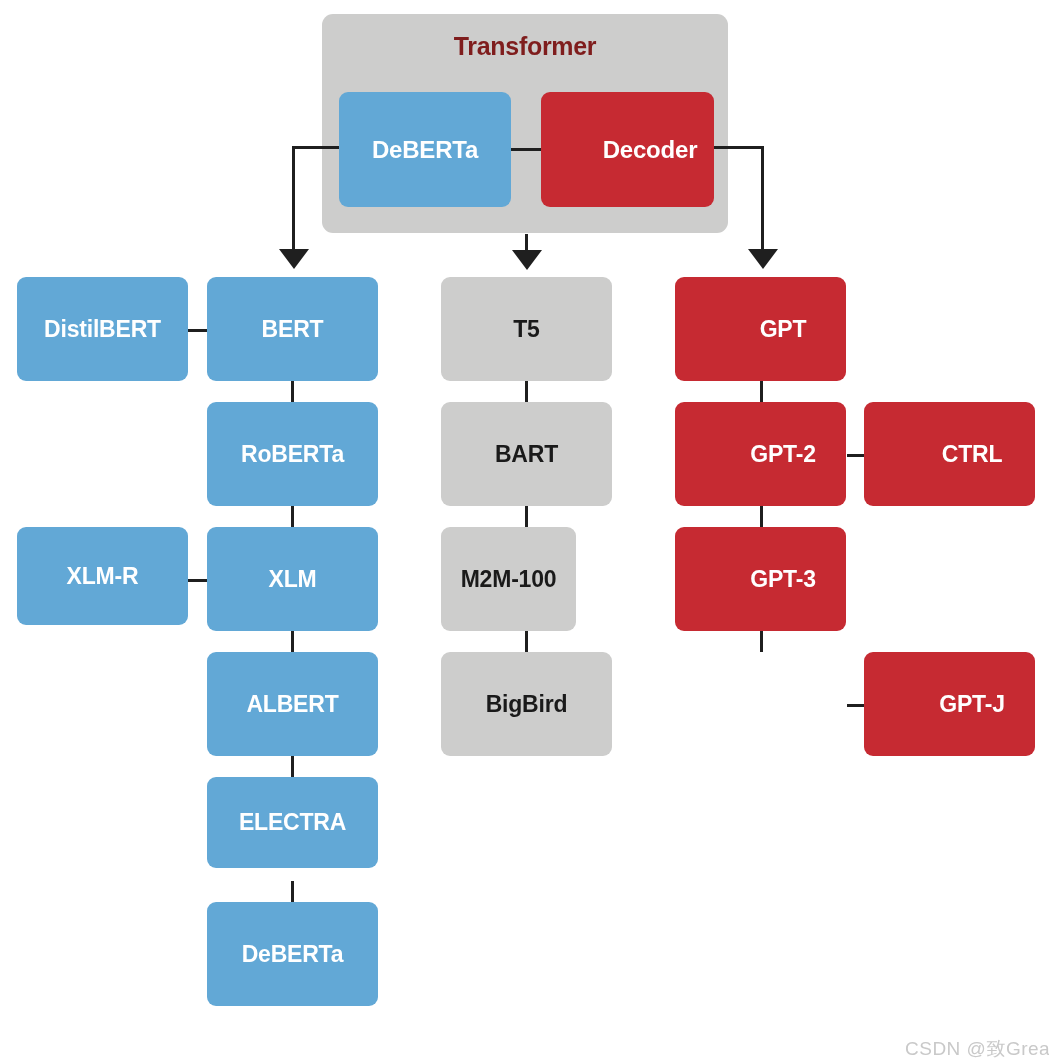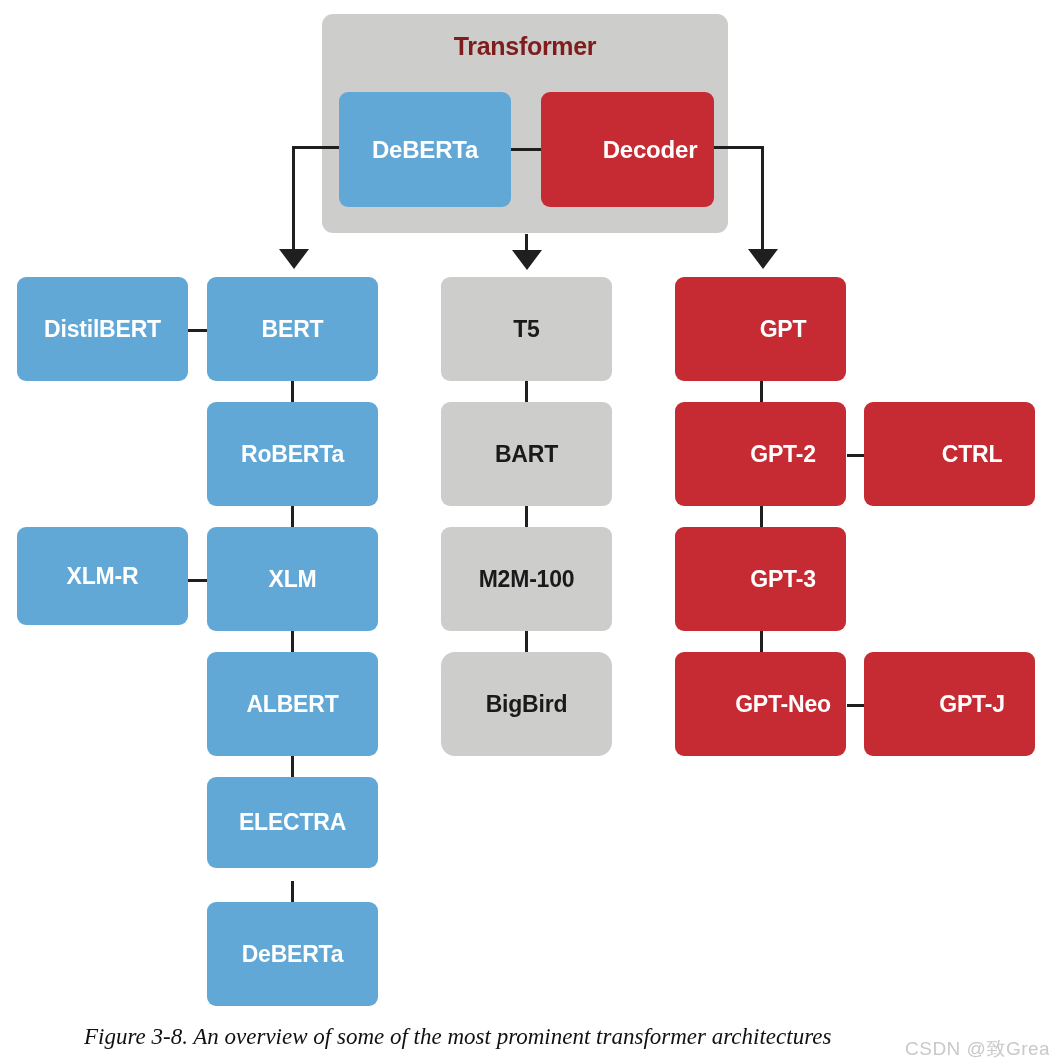--- a/index.html
+++ b/index.html
@@ -158,40 +158,38 @@
   <div class="node blue" style="left:207px; top:902px; width:171px; height:104px; font-size:23px;">DeBERTa</div>
 
   <div class="conn v" style="left:525px; top:381px; height:21px;"></div>
   <div class="conn v" style="left:525px; top:506px; height:21px;"></div>
   <div class="conn v" style="left:525px; top:631px; height:21px;"></div>
 
   <div class="node gray" style="left:441px; top:277px; width:171px; height:104px; font-size:23px;">T5</div>
 
   <div class="node gray" style="left:441px; top:402px; width:171px; height:104px; font-size:23px;">BART</div>
 
-  <div class="node gray" style="left:441px; top:527px; width:171px; height:104px; font-size:23px;">M2M-100</div>
+  <div class="node gray" style="left:441px; top:527px; width:135px; height:104px; font-size:23px;">M2M-100</div>
 
-  <div class="node gray" style="left:441px; top:652px; width:171px; height:104px; font-size:23px;border-radius:14px;">BigBird</div>
+  <div class="node gray" style="left:441px; top:652px; width:171px; height:104px; font-size:23px;">BigBird</div>
 
   <div class="conn v" style="left:760px; top:381px; height:21px;"></div>
   <div class="conn v" style="left:760px; top:506px; height:21px;"></div>
   <div class="conn v" style="left:760px; top:631px; height:21px;"></div>
 
   <div class="conn h" style="left:847px; top:454px; width:21px;"></div>
   <div class="conn h" style="left:847px; top:704px; width:21px;"></div>
 
   <div class="node red" style="left:675px; top:277px; width:171px; height:104px; font-size:23px;">GPT</div>
 
   <div class="node red" style="left:675px; top:402px; width:171px; height:104px; font-size:23px;">GPT-2</div>
 
   <div class="node red" style="left:864px; top:402px; width:171px; height:104px; font-size:23px;">CTRL</div>
 
   <div class="node red" style="left:675px; top:527px; width:171px; height:104px; font-size:23px;">GPT-3</div>
 
-  <div class="node red" style="left:675px; top:652px; width:171px; height:104px; font-size:23px;">GPT-Neo</div>
 
   <div class="node red" style="left:864px; top:652px; width:171px; height:104px; font-size:23px;">GPT-J</div>
 
-  <div id="caption">Figure 3-8. An overview of some of the most prominent transformer architectures</div>
 
   <div id="watermark">CSDN @致Great</div>
 
 </div>
 
 </body></html>

